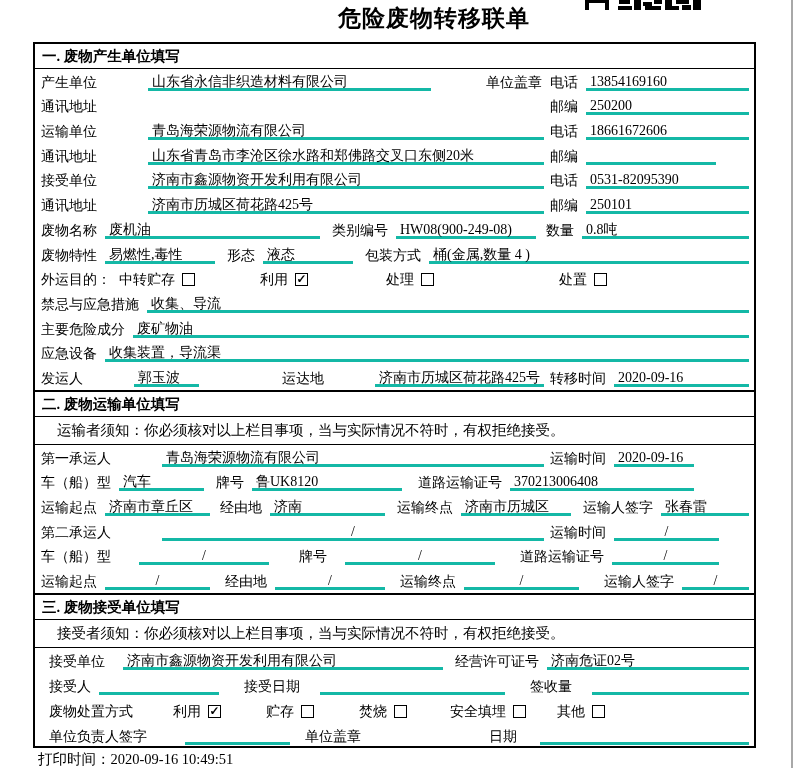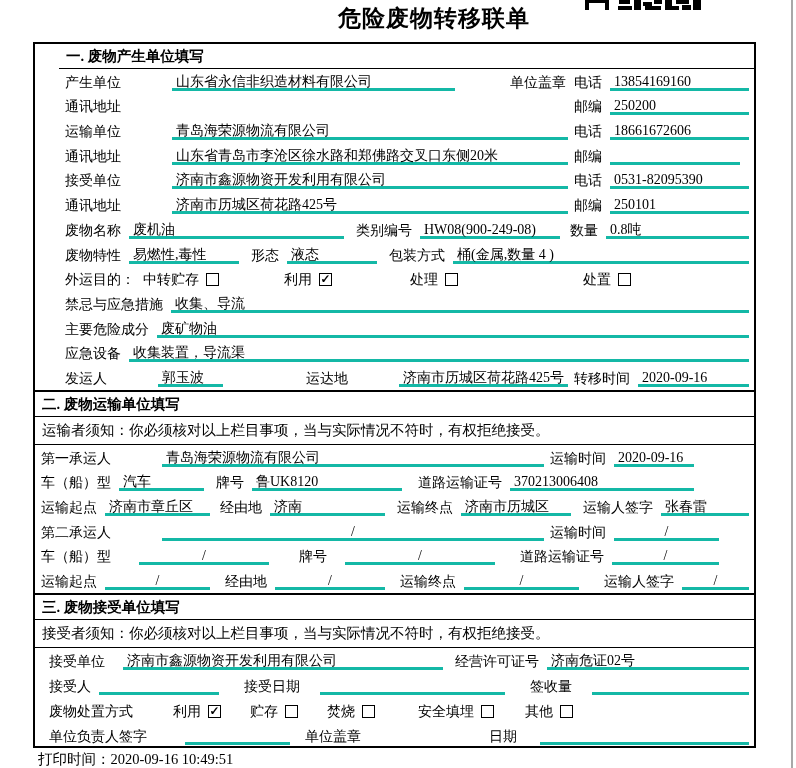--- a/index.html
+++ b/index.html
@@ -10,23 +10,23 @@
 
   
   .doc-header { position:relative; height:42px; }
   .serial { position:absolute; left:38px; top:12px; font-size:14px; white-space:nowrap; }
   .doc-title { position:absolute; left:338px; top:3px; font-size:23px; font-weight:bold; letter-spacing:1px; white-space:nowrap; }
   .qr-frag { position:absolute; left:585px; top:0; }
 
   
   .form-table { position:absolute; left:33px; top:42px; width:723px; height:706px; border:2px solid #000; background:#fff; }
   .sec { border-top:2px solid #000; }
-  .sec:first-child { border-top:none;padding-left:24px; }
+  .sec:first-child { border-top:none; }
   .sec-title { height:25px; line-height:24px; padding-left:7px; font-weight:bold; font-size:14.5px; border-bottom:1px solid #000; }
-  .note-row { height:28px; line-height:27px; padding-left:7px; border-bottom:1px solid #000; font-size:14.5px; }
+  .note-row { height:28px; line-height:27px; padding-left:22px; border-bottom:1px solid #000; font-size:14.5px; }
 
   .row { display:flex; align-items:flex-end; height:24.7px; padding:0 5px 3px 6px; }
   .sec3 .row { height:25px; }
   .lb { white-space:nowrap; margin-right:8px; line-height:17px; }
   .u  { display:inline-block; border-bottom:3px solid #14b8a6; height:18px; line-height:17px; padding:0 4px; white-space:nowrap; overflow:visible; }
   .f1 { flex:1; }
   .c  { text-align:center; }
   .lblock { display:flex; align-items:flex-end; width:509px; flex-shrink:0;gap:43px; }
 
   
@@ -35,21 +35,21 @@
 
   
   .print-line { position:absolute; left:38px; top:750px; font-size:14.5px; white-space:nowrap; }
 
   
   .w70{width:70px}.w85{width:85px}.w90{width:90px}.w105{width:105px}
   .w110{width:110px}.w115{width:115px}.w120{width:120px}.w130{width:130px}.w140{width:140px}
   .w150{width:150px}.w185{width:185px}.w215{width:215px}.w300{width:300px}.w320{width:320px}
   .ml8{margin-left:8px}.ml10{margin-left:10px}.ml12{margin-left:12px}.ml15{margin-left:15px}
   .ml16{margin-left:16px}.ml20{margin-left:20px}.ml25{margin-left:25px}.ml28{margin-left:28px}
-  .ml30{margin-left:30px}.ml31{margin-left:31px}.ml33{margin-left:29px}.ml40{margin-left:40px}
+  .ml30{margin-left:30px}.ml31{margin-left:31px}.ml33{margin-left:45px}.ml40{margin-left:40px}
   .ml43{margin-left:43px}.ml65{margin-left:65px}.ml78{margin-left:78px}.ml120{margin-left:120px}
   .ml125{margin-left:125px}.mr30{margin-right:30px}.mr55{margin-right:55px}
 </style>
 </head>
 <body>
 
 <div class="doc-header">
   <div class="doc-title">危险废物转移联单</div>
   <svg class="qr-frag" width="116" height="10" viewBox="0 0 116 10">
     <rect x="0" y="0" width="24" height="10" fill="#000"></rect>

